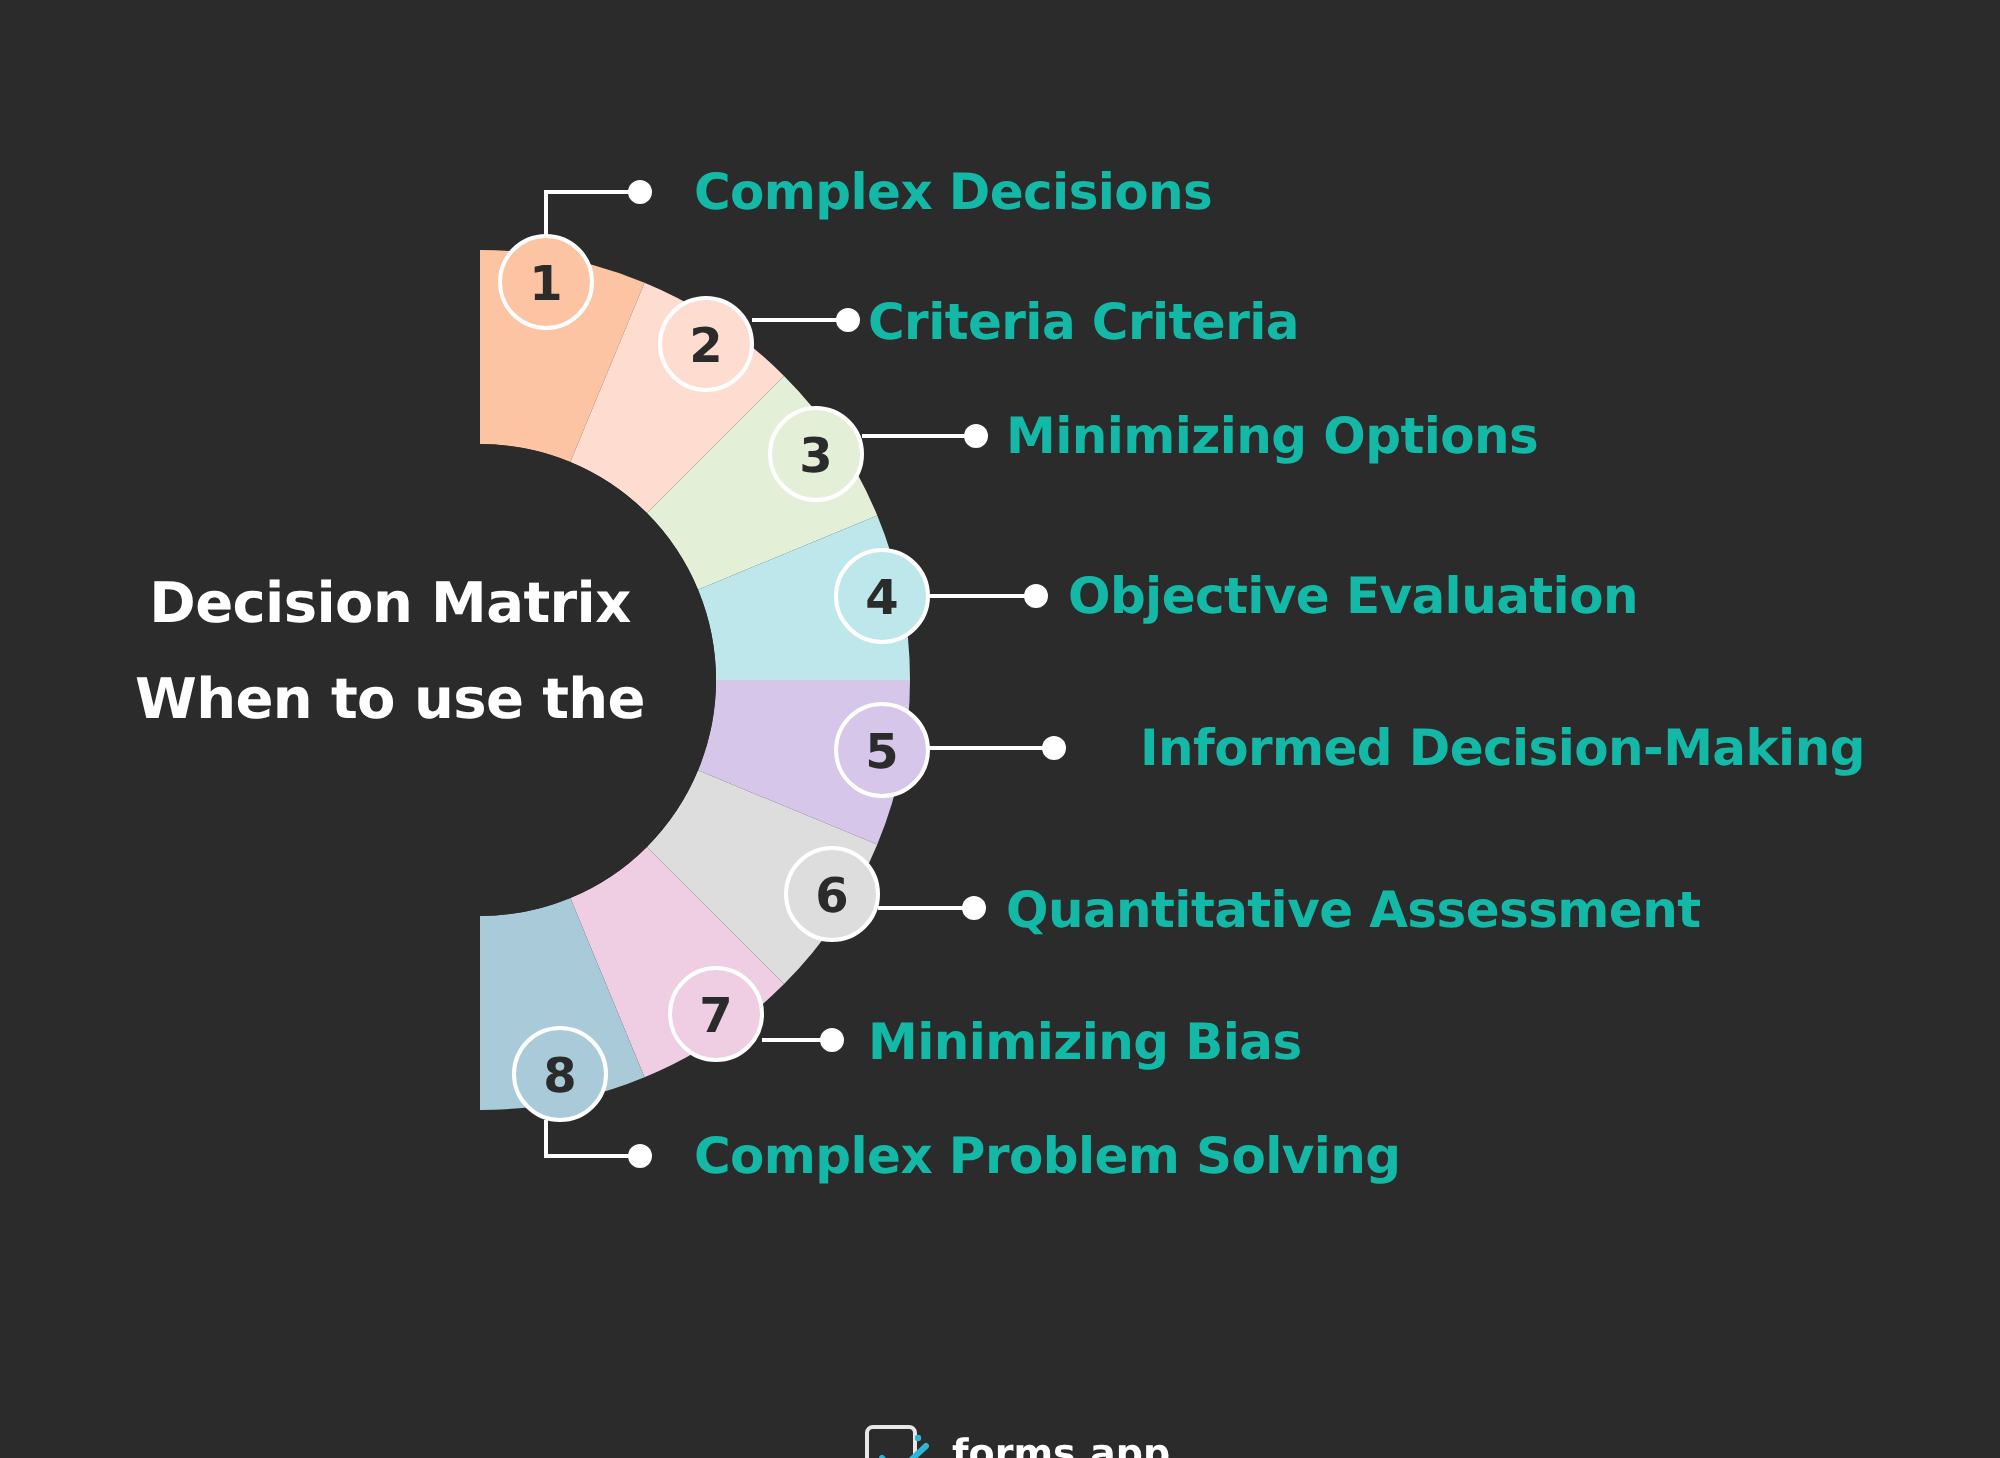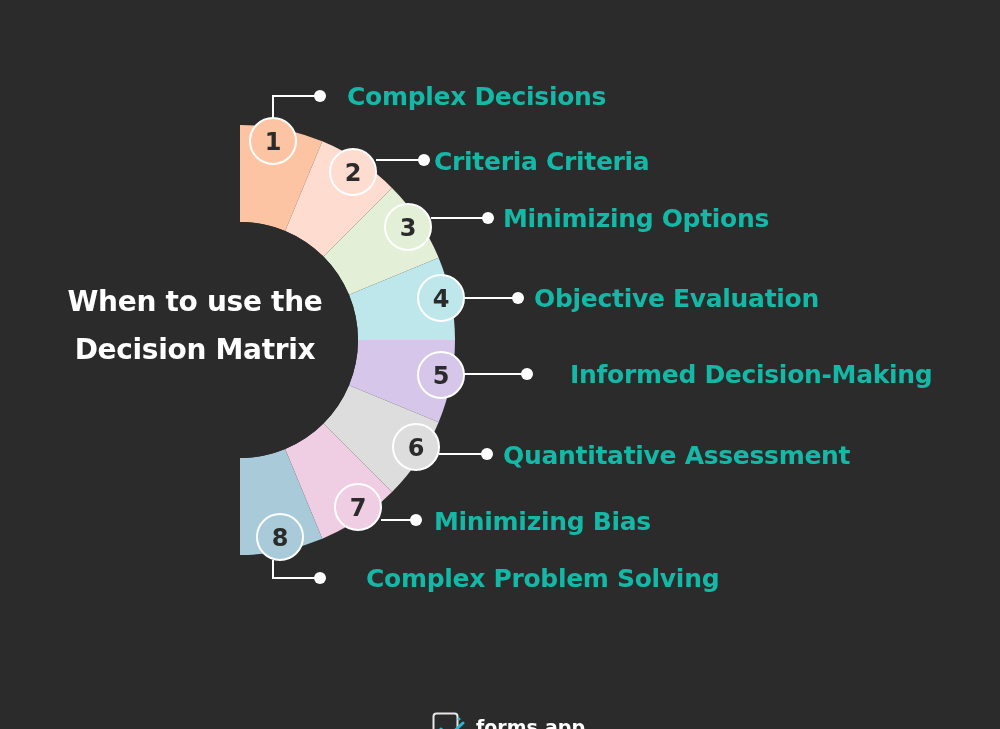--- a/index.html
+++ b/index.html
@@ -76,32 +76,32 @@
         <text x="358" y="516" text-anchor="middle" class="badge-num">7</text>
       </g>
       <g>
         <circle cx="280" cy="537" r="23" fill="#a9cad8" stroke="#ffffff" stroke-width="2"></circle>
         <text x="280" y="546" text-anchor="middle" class="badge-num">8</text>
       </g>
     </g>
 </svg>
 
 <div class="title">
+  <div>Decision Matrix</div>
   <div>When to use the</div>
-  <div>Decision Matrix</div>
 </div>
 
 <div class="label" style="left:347px;top:96px;">Complex Decisions</div>
 <div class="label" style="left:434px;top:161px;">Criteria Criteria</div>
 <div class="label" style="left:503px;top:218px;">Minimizing Options</div>
 <div class="label" style="left:534px;top:298px;">Objective Evaluation</div>
 <div class="label" style="left:570px;top:374px;">Informed Decision-Making</div>
 <div class="label" style="left:503px;top:455px;text-align:right;">Quantitative Assessment</div>
 <div class="label" style="left:434px;top:521px;">Minimizing Bias</div>
-<div class="label" style="left:347px;top:578px;margin-left:19px;">Complex Problem Solving</div>
+<div class="label" style="left:347px;top:578px;">Complex Problem Solving</div>
 
 <div class="logo">
   <svg width="36" height="30" viewBox="0 0 36 30">
     <rect x="1.5" y="1.5" width="24" height="24" rx="3" fill="none" stroke="#e8e8e8" stroke-width="2"></rect>
     <path d="M9 17 L16 25 L31 11" fill="none" stroke="#2bb5d6" stroke-width="3" stroke-linecap="round" stroke-linejoin="round"></path>
     <circle cx="27" cy="7" r="1.6" fill="#2bb5d6"></circle>
   </svg>
   <span class="logo-text"><span>forms</span><span class="logo-dot">.</span><span>app</span></span>
 </div>
 

